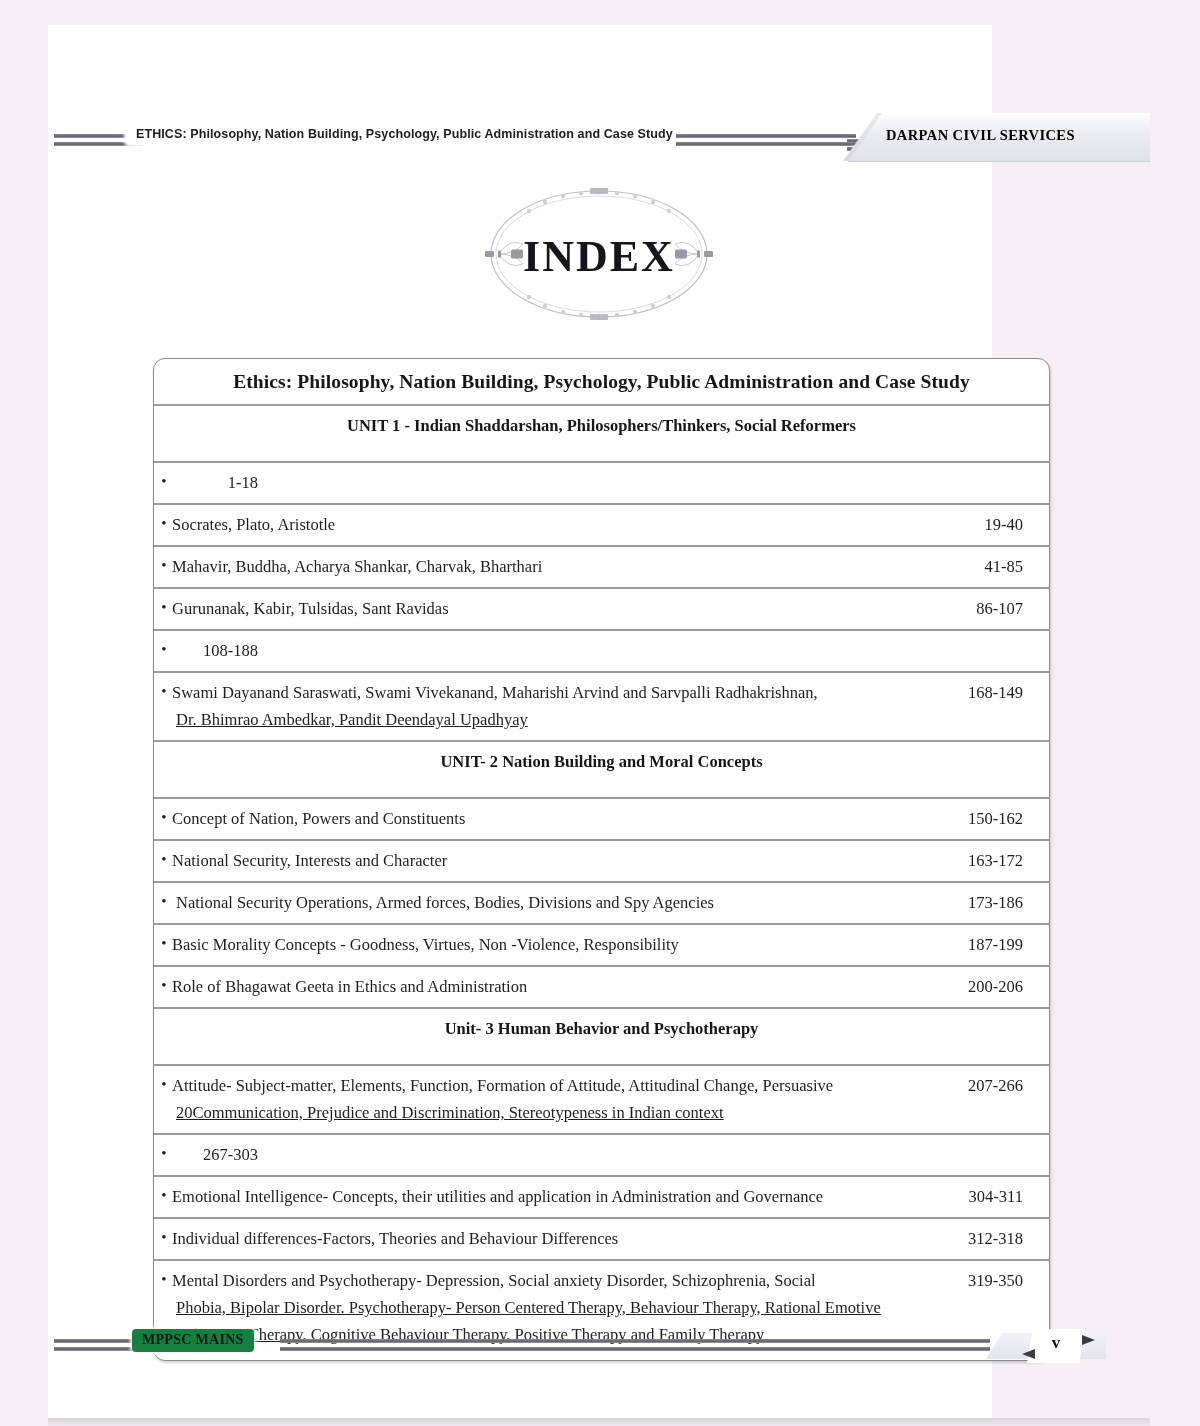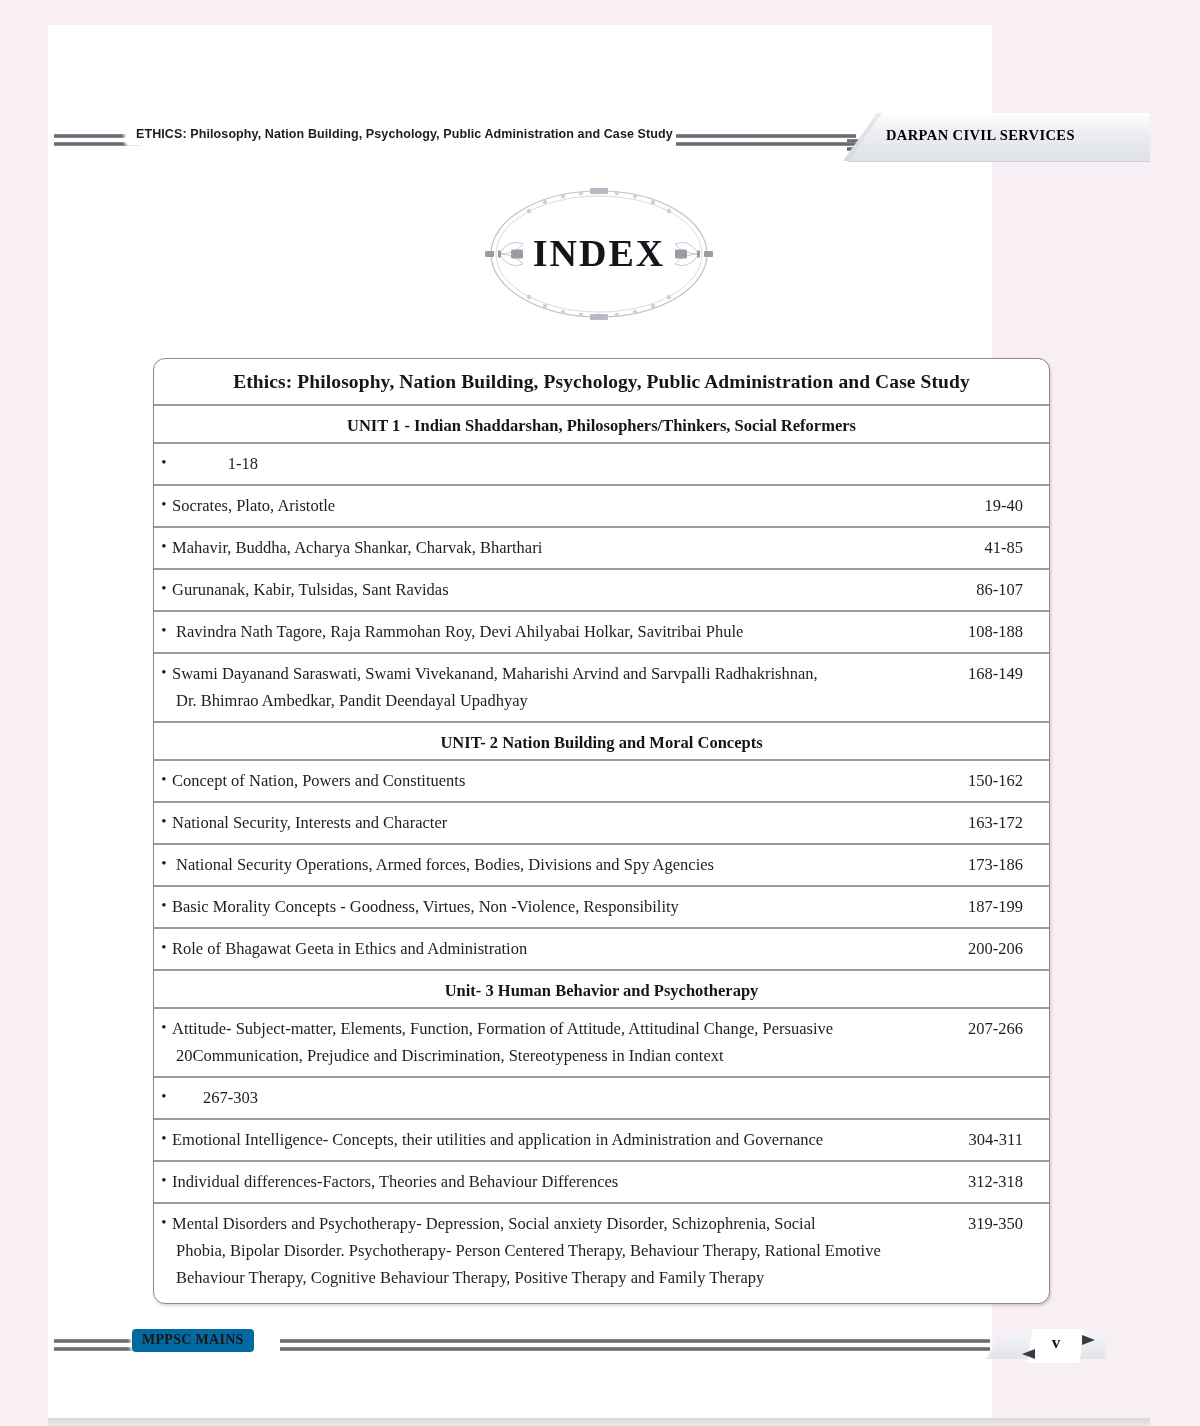--- a/index.html
+++ b/index.html
@@ -128,21 +128,21 @@
     height: 160px;
   }
   .index-svg { position: absolute; left: 411px; top: 4px; }
   .index-word {
     position: absolute;
     left: 0; right: 0;
     top: 56px;
     text-align: center;
     font-family: "Liberation Serif", "DejaVu Serif", serif;
     font-weight: bold;
-    font-size: 38px;
+    font-size: 44px;
     letter-spacing: 2px;
     color: #15161b;
   }
 
   
   .toc {
     position: absolute;
     left: 105px;
     top: 333px;
     width: 895px;
@@ -155,21 +155,21 @@
   .toc-title {
     padding: 12px 16px 11px;
     text-align: center;
     font-weight: bold;
     font-size: 19.5px;
     color: #15161b;
     border-bottom: 2px solid #9a9aa0;
     letter-spacing: 0.1px;
   }
   .unit-head {
-    padding: 10px 16px 6px;
+    padding: 10px 16px 25px;
     text-align: center;
     font-weight: bold;
     font-size: 16.5px;
     color: #15161b;
     border-bottom: 2px solid #9a9aa0;
   }
   .row {
     display: flex;
     align-items: flex-start;
     border-bottom: 2px solid #9a9aa0;
@@ -190,20 +190,21 @@
   .row-label {
     flex: 1 1 auto;
     font-size: 16.5px;
     line-height: 27px;
     color: #1d1e24;
     padding-right: 10px;
   }
   .row-label .cont {
     display: block;
     padding-left: 4px;
+    text-decoration: underline;
   }
   .row-pages {
     flex: 0 0 auto;
     width: 86px;
     text-align: right;
     padding-right: 26px;
     font-size: 16.5px;
     line-height: 27px;
     color: #1d1e24;
     white-space: nowrap;
@@ -218,21 +219,21 @@
     width: 1102px;
     height: 60px;
   }
   .foot-rule-left  { left: 6px;  width: 88px; top: 24px; }
   .foot-rule-mid   { left: 232px; width: 710px; top: 24px; }
   .foot-tab {
     position: absolute;
     left: 84px;
     top: 14px;
     padding: 3px 10px 4px 10px;
-    background: #0369a1;
+    background: #15803d;
     border-radius: 4px;
     font-family: "Liberation Serif", "DejaVu Serif", serif;
     font-weight: bold;
     font-size: 14px;
     letter-spacing: 0.3px;
     color: #15161b;
     white-space: nowrap;
     box-shadow: 0 0 3px 2px rgba(255,255,255,0.95);
   }
   .foot-panel {
@@ -369,21 +370,20 @@
       <div class="row-label">Mahavir, Buddha, Acharya Shankar, Charvak, Bharthari</div>
       <div class="row-pages">41-85</div>
     </div>
     <div class="row">
       <div class="bullet">•</div>
       <div class="row-label">Gurunanak, Kabir, Tulsidas, Sant Ravidas</div>
       <div class="row-pages">86-107</div>
     </div>
     <div class="row indent">
       <div class="bullet">•</div>
-      <div class="row-label">Ravindra Nath Tagore, Raja Rammohan Roy, Devi Ahilyabai Holkar, Savitribai Phule</div>
       <div class="row-pages">108-188</div>
     </div>
     <div class="row">
       <div class="bullet">•</div>
       <div class="row-label">
         <span>Swami Dayanand Saraswati, Swami Vivekanand, Maharishi Arvind and Sarvpalli Radhakrishnan,</span>
         <span class="cont">Dr. Bhimrao Ambedkar, Pandit Deendayal Upadhyay</span>
       </div>
       <div class="row-pages">168-149</div>
     </div>

